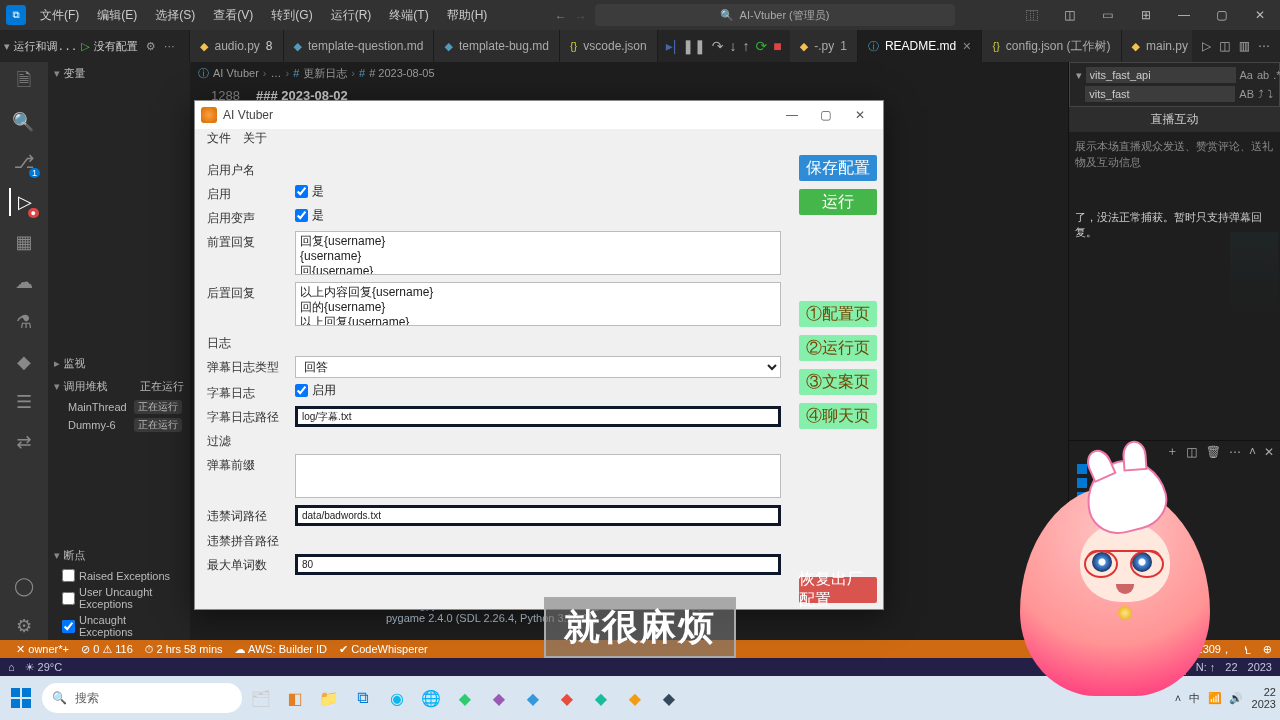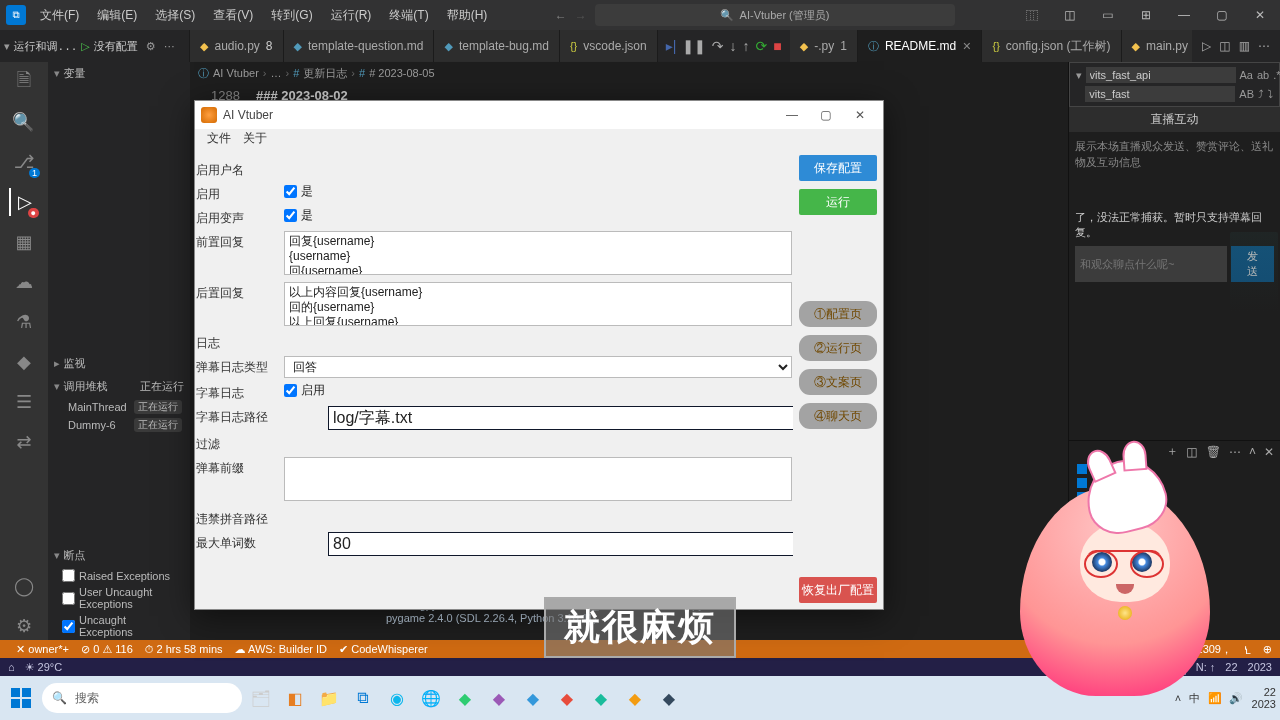--- a/index.html
+++ b/index.html
@@ -91,37 +91,37 @@
 
 
 .modal { position: absolute; top: 100px; left: 194px; width: 690px; height: 510px; background: #f0f0f0; color: #222; border: 1px solid #888; box-shadow: 0 6px 30px rgba(0,0,0,.5); display: flex; flex-direction: column; font-size: 12px; z-index: 50; }
 .modal .mtitle { height: 28px; background: #fff; display: flex; align-items: center; padding: 0 6px; }
 .modal .mtitle .micon { width: 16px; height: 16px; background: radial-gradient(circle,#ff9f40,#d46a00); border-radius: 3px; margin-right: 6px; }
 .modal .mtitle .txt { flex: 1; color: #444; }
 .modal .mtitle .wbtn { width: 34px; height: 22px; display: flex; align-items: center; justify-content: center; color: #555; font-size: 12px; }
 .modal .mmenu { height: 20px; display: flex; gap: 4px; padding: 0 8px; color: #333; background: #f0f0f0; }
 .modal .mmenu span { padding: 1px 4px; }
 .modal .mbody { flex: 1; display: flex; overflow: hidden; }
-.modal .mform { flex: 1; overflow-y: auto; padding: 6px 1px 10px; }
+.modal .mform { flex: 1; overflow-y: auto; padding: 6px 12px 10px; }
 .modal .mform::-webkit-scrollbar { width: 12px; }
 .modal .mform::-webkit-scrollbar-thumb { background: #c1c1c1; }
 .frow { display: flex; align-items: flex-start; margin: 4px 0; gap: 10px; }
 .frow .flab { width: 78px; text-align: left; color: #333; padding-top: 3px; }
 .frow .fval { flex: 1; }
-.frow input[type=text] { width: 100%; border: 1px solid #0f172a; padding: 2px 4px; font-size: 16px; background: #fff; color: #222; margin-left: 44px; }
+.frow input[type=text] { width: 100%; border: 3px solid #0f172a; padding: 2px 4px; font-size: 10px; background: #fff; color: #222; }
 .frow select { width: 100%; border: 1px solid #bbb; padding: 2px 4px; font-size: 12px; background: #fff; color: #222; }
 .frow textarea { width: 100%; height: 44px; border: 1px solid #bbb; padding: 2px 4px; font-size: 12px; background: #fff; color: #222; resize: none; overflow-y: auto; line-height: 15px; }
 .frow .chk { display: inline-flex; align-items: center; gap: 4px; }
 .fsec { margin: 6px 0 2px 0; color: #333; }
 
 .modal .mside { width: 90px; padding: 6px; display: flex; flex-direction: column; gap: 8px; }
-.mbtn { display: flex; align-items: center; justify-content: center; height: 26px; border-radius: 2px; font-size: 12px; color: #fff; }
+.mbtn { display: flex; align-items: center; justify-content: center; height: 26px; border-radius: 2px; font-size: 16px; color: #fff; }
 .mbtn.blue { background: #2e8bd6; }
 .mbtn.green { background: #45b649; }
-.mbtn.orange { background: #a3a3a3; color: #5a3; color: #704800; border-radius: 11px; }
+.mbtn.orange { background: #86efac; color: #5a3; color: #704800; }
 .mbtn.orange { color: #704800; }
 .mbtn.red { background: #d9534f; }
 .mgap { height: 70px; }
 .mgap2 { flex: 1; }
 
 
 .subtitle { position: absolute; left: 50%; bottom: 62px; transform: translateX(-50%); background: rgba(120,120,120,.6); color: #fff; font-size: 36px; font-weight: 700; padding: 4px 18px; border: 2px solid #aaa; letter-spacing: 2px; z-index: 200; }
 
 
 .avatar { position: absolute; right: 40px; bottom: 14px; width: 250px; height: 280px; z-index: 150; pointer-events: none; }
@@ -375,24 +375,20 @@
         <span class="ic">AB</span>
         <span class="ic">⤴</span>
         <span class="ic">⤵</span>
       </div>
     </div>
     <div class="livehdr">直播互动</div>
     <div class="livebody">
       <div style="color:#888;line-height:16px">展示本场直播观众发送、赞赏评论、送礼物及互动信息</div>
       <div style="height:40px"></div>
       <div style="color:#ccc">了，没法正常捕获。暂时只支持弹幕回复。</div>
-      <div class="liveinput">
-        <input placeholder="和观众聊点什么呢~" style="">
-        <button>发送</button>
-      </div>
       <div class="minimap"></div>
     </div>
 
     <div class="termpanel">
       <div class="thdr">
         <span>＋</span>
         <span>◫</span>
         <span>🗑</span>
         <span>⋯</span>
         <span>˄</span>
@@ -484,20 +480,24 @@
         </div>
       <div class="frow">
           <div class="flab">字幕日志路径</div>
         <div class="fval"><input type="text" value="log/字幕.txt" style=""></div>
         </div>
 
       <div class="fsec">过滤</div>
       <div class="frow">
           <div class="flab">弹幕前缀</div>
         <div class="fval"><textarea style=""></textarea></div>
+        </div>
+      <div class="frow">
+          <div class="flab">违禁词路径</div>
+        <div class="fval"><input type="text" value="data/badwords.txt" style=""></div>
         </div>
       <div class="frow">
           <div class="flab">违禁拼音路径</div>
         </div>
       <div class="frow">
           <div class="flab">最大单词数</div>
         <div class="fval"><input type="text" value="80" style=""></div>
         </div>
 
     </div>

